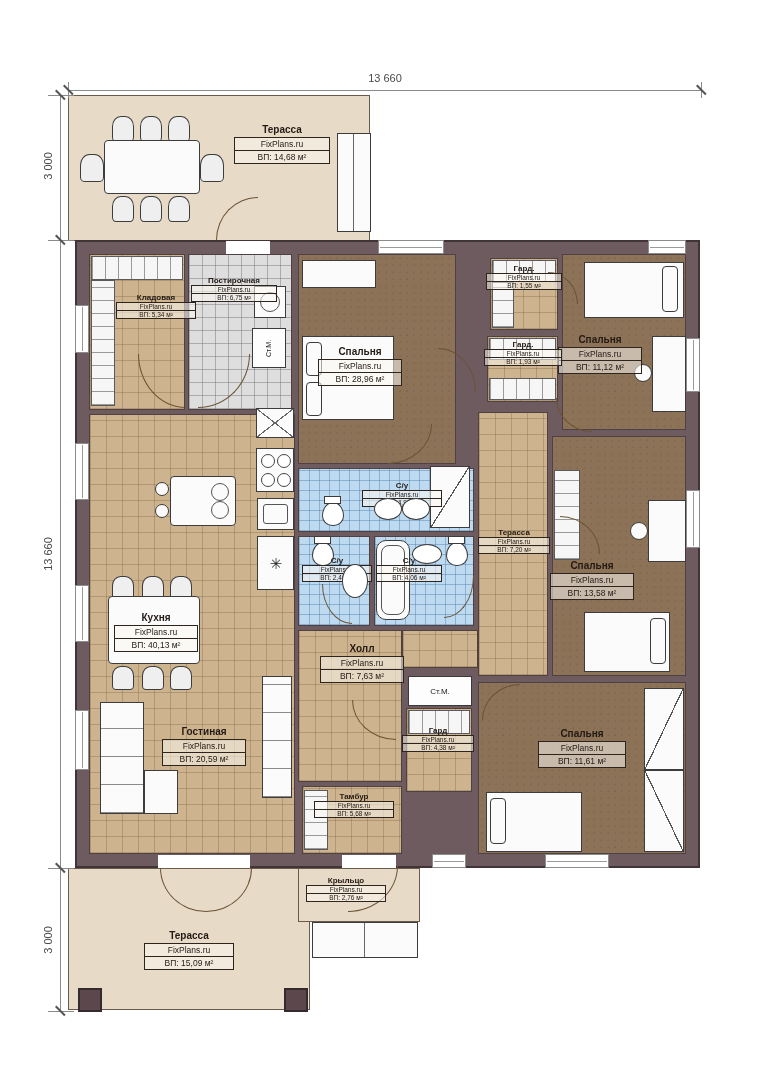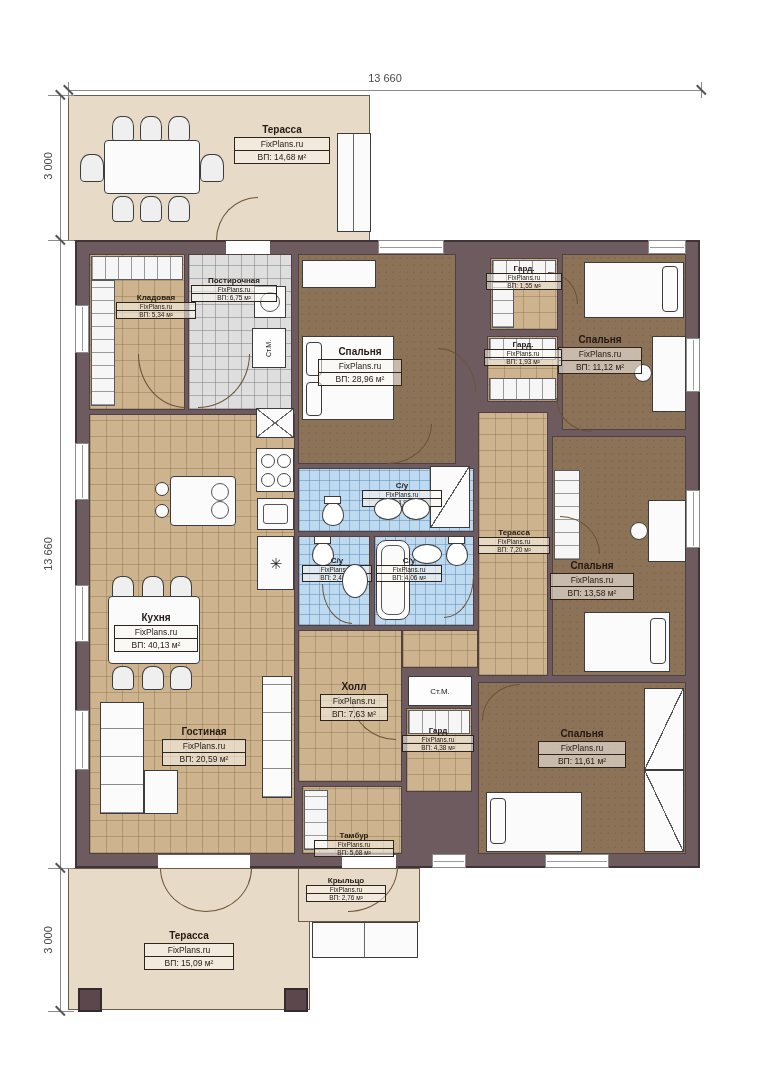--- a/index.html
+++ b/index.html
@@ -306,21 +306,21 @@
       <div class="r2">ВП: 13,58 м²</div>
     </div>
   </div>
   <div class="rlabel" style="left:114px;top:612px;width:84px">
     <div class="rn">Кухня</div>
     <div class="bx">
       <div class="r1">FixPlans.ru</div>
       <div class="r2">ВП: 40,13 м²</div>
     </div>
   </div>
-  <div class="rlabel" style="left:320px;top:681px;width:68px">
+  <div class="rlabel" style="left:320px;top:643px;width:84px">
     <div class="rn">Холл</div>
     <div class="bx">
       <div class="r1">FixPlans.ru</div>
       <div class="r2">ВП: 7,63 м²</div>
     </div>
   </div>
   <div class="rlabel" style="left:162px;top:726px;width:84px">
     <div class="rn">Гостиная</div>
     <div class="bx">
       <div class="r1">FixPlans.ru</div>
@@ -334,21 +334,21 @@
       <div class="r2">ВП: 4,38 м²</div>
     </div>
   </div>
   <div class="rlabel" style="left:538px;top:728px;width:88px">
     <div class="rn">Спальня</div>
     <div class="bx">
       <div class="r1">FixPlans.ru</div>
       <div class="r2">ВП: 11,61 м²</div>
     </div>
   </div>
-  <div class="rlabel sm" style="left:314px;top:831px;width:80px">
+  <div class="rlabel sm" style="left:314px;top:792px;width:80px">
     <div class="rn">Тамбур</div>
     <div class="bx">
       <div class="r1">FixPlans.ru</div>
       <div class="r2">ВП: 5,68 м²</div>
     </div>
   </div>
   <div class="rlabel sm" style="left:306px;top:876px;width:80px">
     <div class="rn">Крыльцо</div>
     <div class="bx">
       <div class="r1">FixPlans.ru</div>

